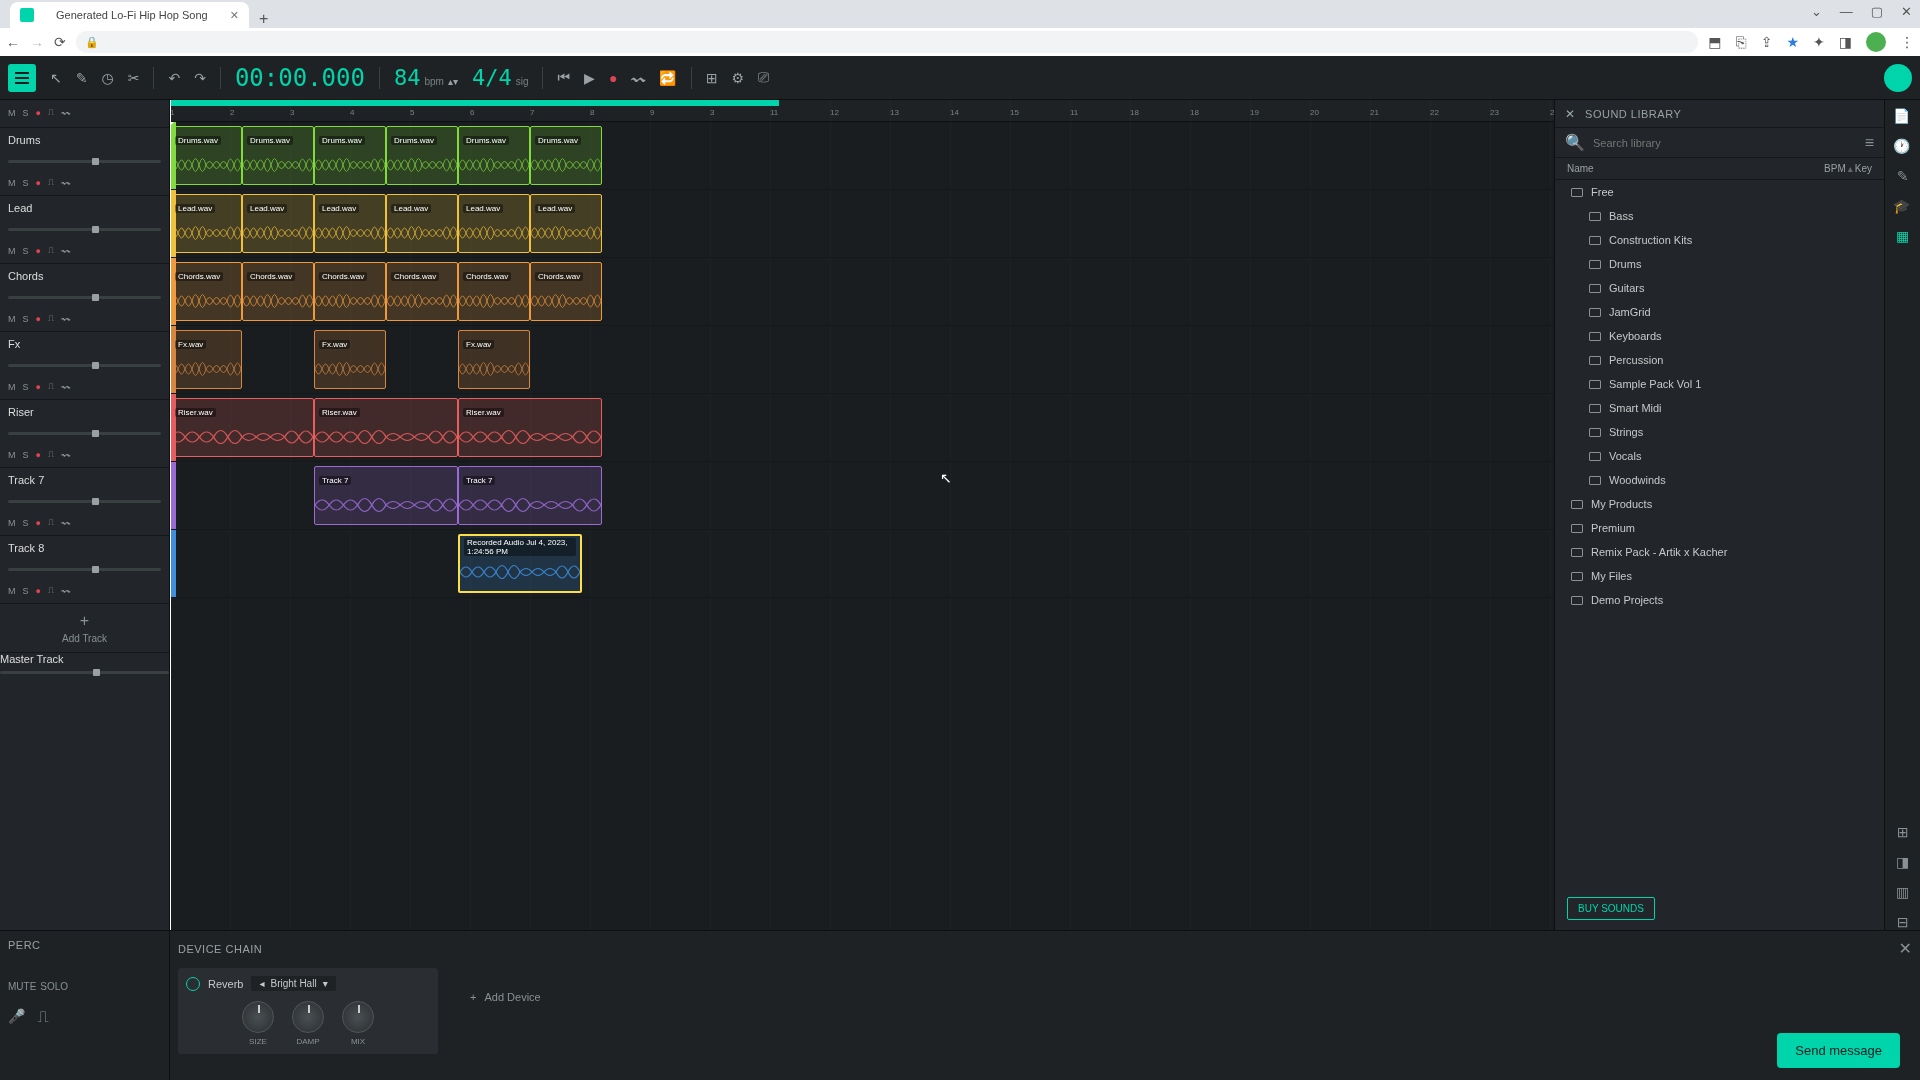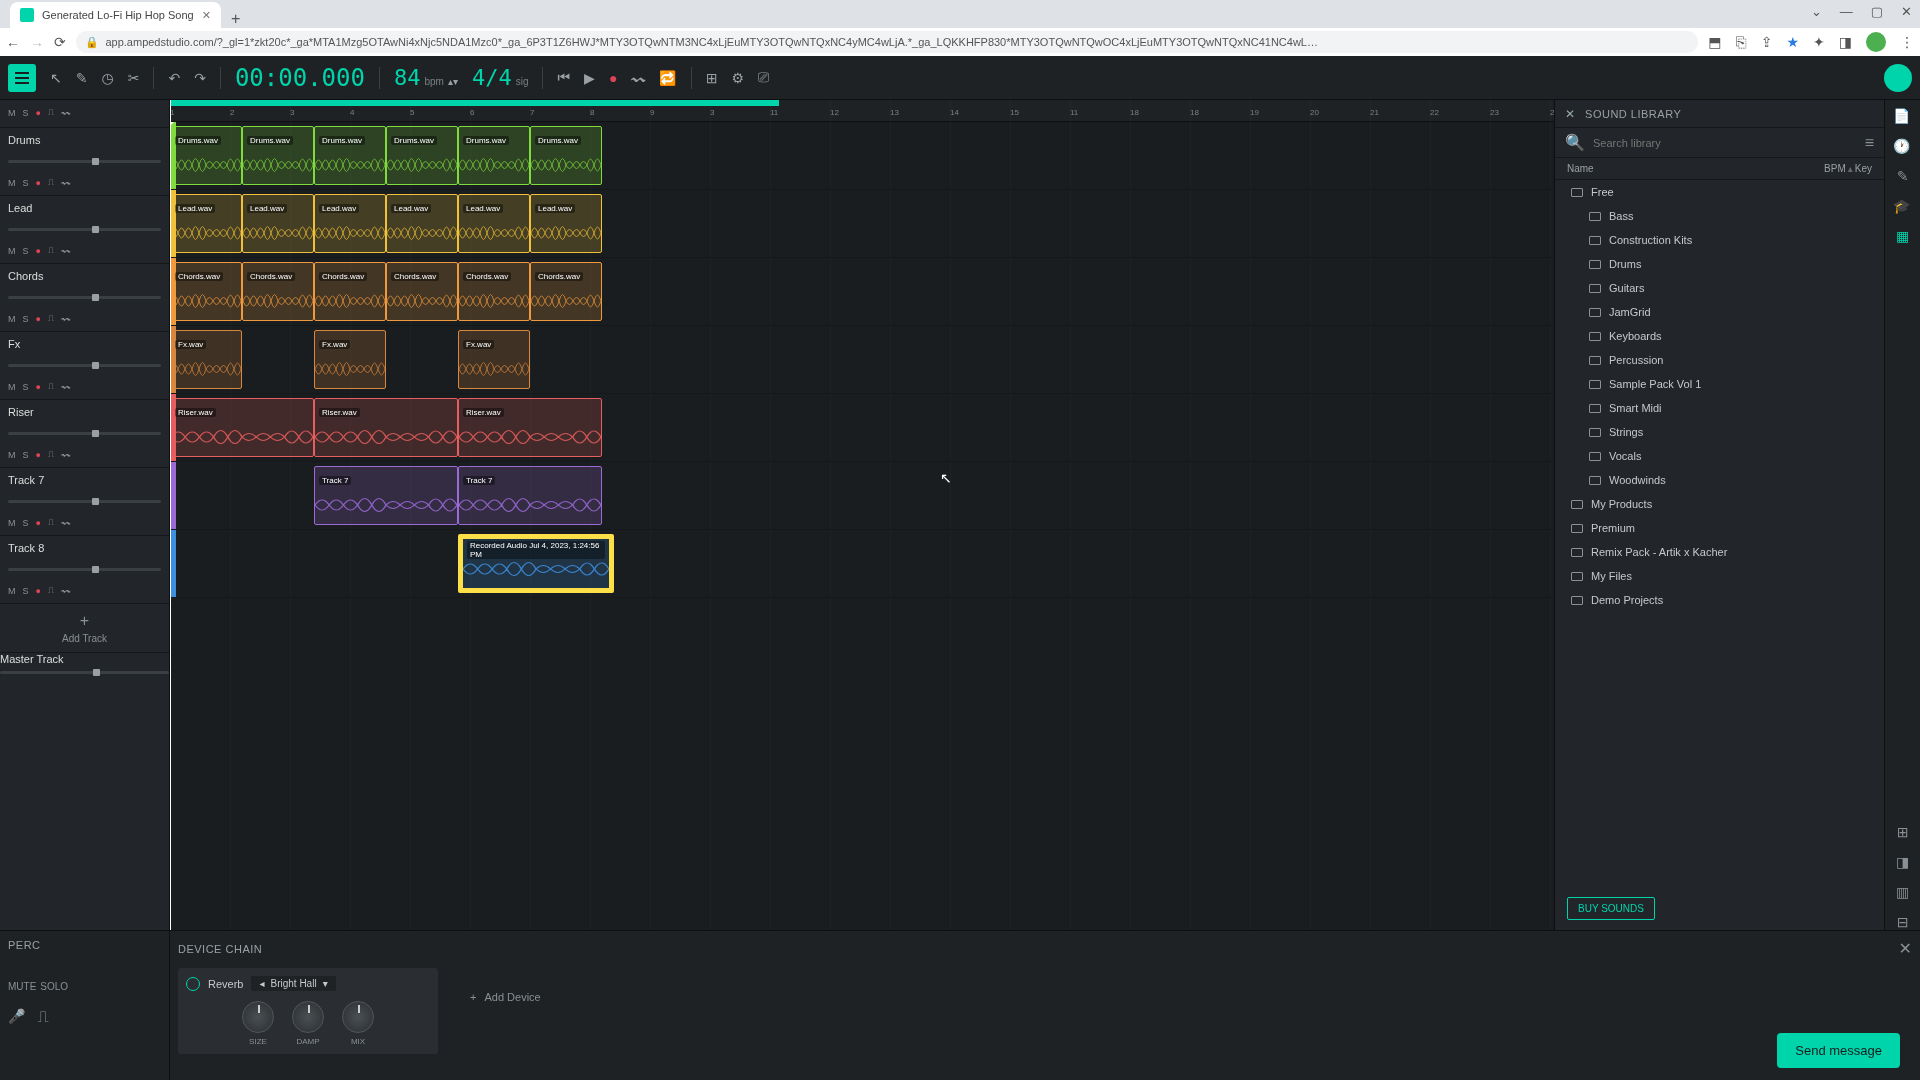--- a/index.html
+++ b/index.html
@@ -1,21 +1,21 @@
 <!DOCTYPE html>
 <html><head>
 <meta charset="utf-8">
 <style>
 * { margin:0; padding:0; box-sizing:border-box; font-family:Arial,Helvetica,sans-serif; }
 body { background:#1a1d1f; color:#ccc; width:1920px; height:1080px; overflow:hidden; position:relative; }
 
 
 .browser-chrome{background:#dee1e6;height:56px;border-bottom:1px solid #b8b8b8;}
 .tab-bar{height:28px;display:flex;align-items:flex-end;padding-left:10px;}
-.tab{background:#fff;border-radius:8px 8px 0 0;height:26px;padding:0 10px;display:flex;align-items:center;gap:8px;font-size:11px;color:#444;min-width:200px;}
+.tab{background:#fff;border-radius:8px 8px 0 0;height:26px;padding:0 10px;display:flex;align-items:center;gap:22px;font-size:11px;color:#444;min-width:200px;}
 .tab .favicon{width:14px;height:14px;background:#00d4aa;border-radius:2px;}
 .tab .close{color:#777;}
 .new-tab{padding:0 10px;color:#555;font-size:16px;}
 .chrome-controls{position:absolute;right:8px;top:4px;display:flex;gap:18px;color:#555;font-size:13px;}
 .addr-bar{height:28px;background:#fff;display:flex;align-items:center;padding:0 6px;gap:10px;}
 .nav-btn{color:#555;font-size:14px;}
 .url-box{flex:1;background:#f1f3f4;border-radius:14px;height:22px;display:flex;align-items:center;padding:0 10px;font-size:11px;color:#555;gap:6px;}
 .addr-icons{display:flex;gap:14px;color:#555;font-size:14px;align-items:center;}
 .star{color:#2a7de1;}
 .profile-badge{width:20px;height:20px;background:#4caf50;border-radius:50%;}
@@ -134,21 +134,20 @@
     <span>—</span>
     <span>▢</span>
     <span>✕</span>
   </div>
   <div class="addr-bar">
     <span class="nav-btn">←</span>
     <span class="nav-btn" style="opacity:.4">→</span>
     <span class="nav-btn">⟳</span>
     <div class="url-box">
       <span>🔒</span>
-      <span>app.ampedstudio.com/?_gl=1*zkt20c*_ga*MTA1Mzg5OTAwNi4xNjc5NDA1Mzc0*_ga_6P3T1Z6HWJ*MTY3OTQwNTM3NC4xLjEuMTY3OTQwNTQxNC4yMC4wLjA.*_ga_LQKKHFP830*MTY3OTQwNTQwOC4xLjEuMTY3OTQwNTQxNC41NC4wL…</span>
     </div>
     <div class="addr-icons">
       <span>⬒</span>
       <span>⎘</span>
       <span>⇪</span>
       <span class="star">★</span>
       <span>✦</span>
       <span>◨</span>
       <div class="profile-badge"></div>
       <span>⋮</span>
@@ -499,21 +498,21 @@
                   <path d="M0,15 Q5,5 10,15 T20,15 T30,15 Q35,2 40,15 T50,15 Q55,8 60,15 T70,15 T80,15 Q85,3 90,15 T100,15" stroke="#9c6ad6" fill="none" stroke-width="1" transform="scale(1,-1) translate(0,-30)"></path>
                 </svg></div></div>
             <div class="clip" style="left:288px;width:144px;background:#9c6ad633;border:1px solid #9c6ad6">
       <span class="clip-label">Track 7</span><div class="wave"><svg viewBox="0 0 100 30" preserveAspectRatio="none">
                   <path d="M0,15 Q5,5 10,15 T20,15 T30,15 Q35,2 40,15 T50,15 Q55,8 60,15 T70,15 T80,15 Q85,3 90,15 T100,15" stroke="#9c6ad6" fill="none" stroke-width="1"></path>
                   <path d="M0,15 Q5,5 10,15 T20,15 T30,15 Q35,2 40,15 T50,15 Q55,8 60,15 T70,15 T80,15 Q85,3 90,15 T100,15" stroke="#9c6ad6" fill="none" stroke-width="1" transform="scale(1,-1) translate(0,-30)"></path>
                 </svg></div></div>
           </div>
           <div class="track-row">
     <div class="color-stripe" style="background:#3d8fe0"></div>
-            <div class="clip" style="left:288px;width:156px;background:#3d8fe033;border:5px solid #fde047">
+            <div class="clip" style="left:288px;width:124px;background:#3d8fe033;border:2px solid #fde047">
       <span class="clip-label">Recorded Audio Jul 4, 2023, 1:24:56 PM</span><div class="wave"><svg viewBox="0 0 100 30" preserveAspectRatio="none">
                   <path d="M0,15 Q5,5 10,15 T20,15 T30,15 Q35,2 40,15 T50,15 Q55,8 60,15 T70,15 T80,15 Q85,3 90,15 T100,15" stroke="#3d8fe0" fill="none" stroke-width="1"></path>
                   <path d="M0,15 Q5,5 10,15 T20,15 T30,15 Q35,2 40,15 T50,15 Q55,8 60,15 T70,15 T80,15 Q85,3 90,15 T100,15" stroke="#3d8fe0" fill="none" stroke-width="1" transform="scale(1,-1) translate(0,-30)"></path>
                 </svg></div></div>
           </div>
         </div>
     </div>
 
     <div class="library">
       <div class="lib-head">

